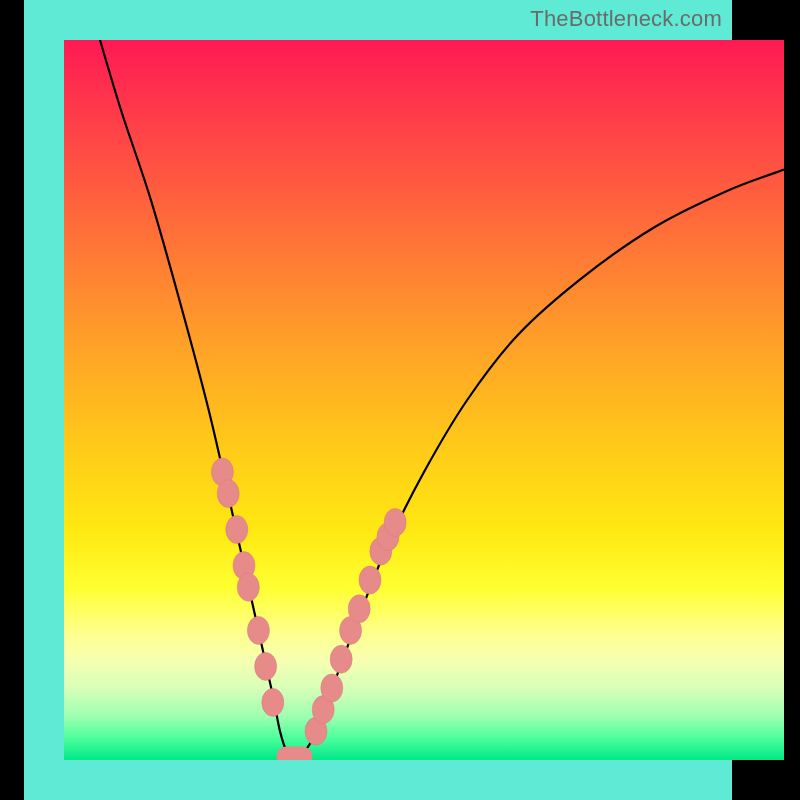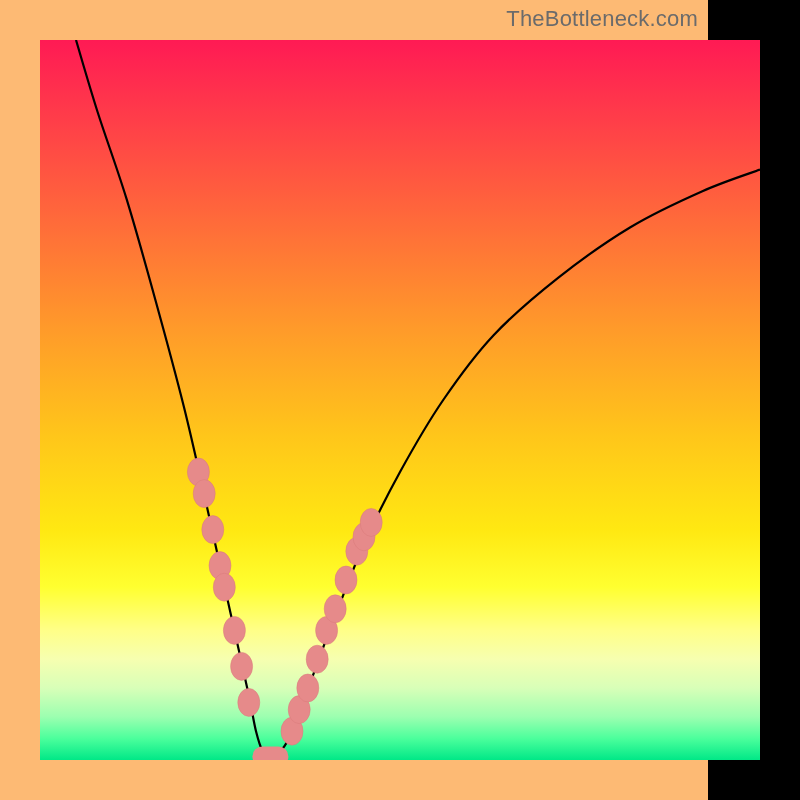--- a/index.html
+++ b/index.html
@@ -8,21 +8,22 @@
     width: 800px;
     height: 800px;
     background: #000;
     overflow: hidden;
     font-family: Arial, Helvetica, sans-serif;
   }
   .frame {
     position: relative;
     width: 708px;
     height: 800px;
-    background: #fdba74;
+    background: #5eead4;
+    margin-left: 24px;
   }
   .plot-area {
     position: absolute;
     left: 40px;
     top: 40px;
     width: 720px;
     height: 720px;
     background: linear-gradient(to bottom,
       #ff1a54 0%,
       #ff3a4a 10%,

